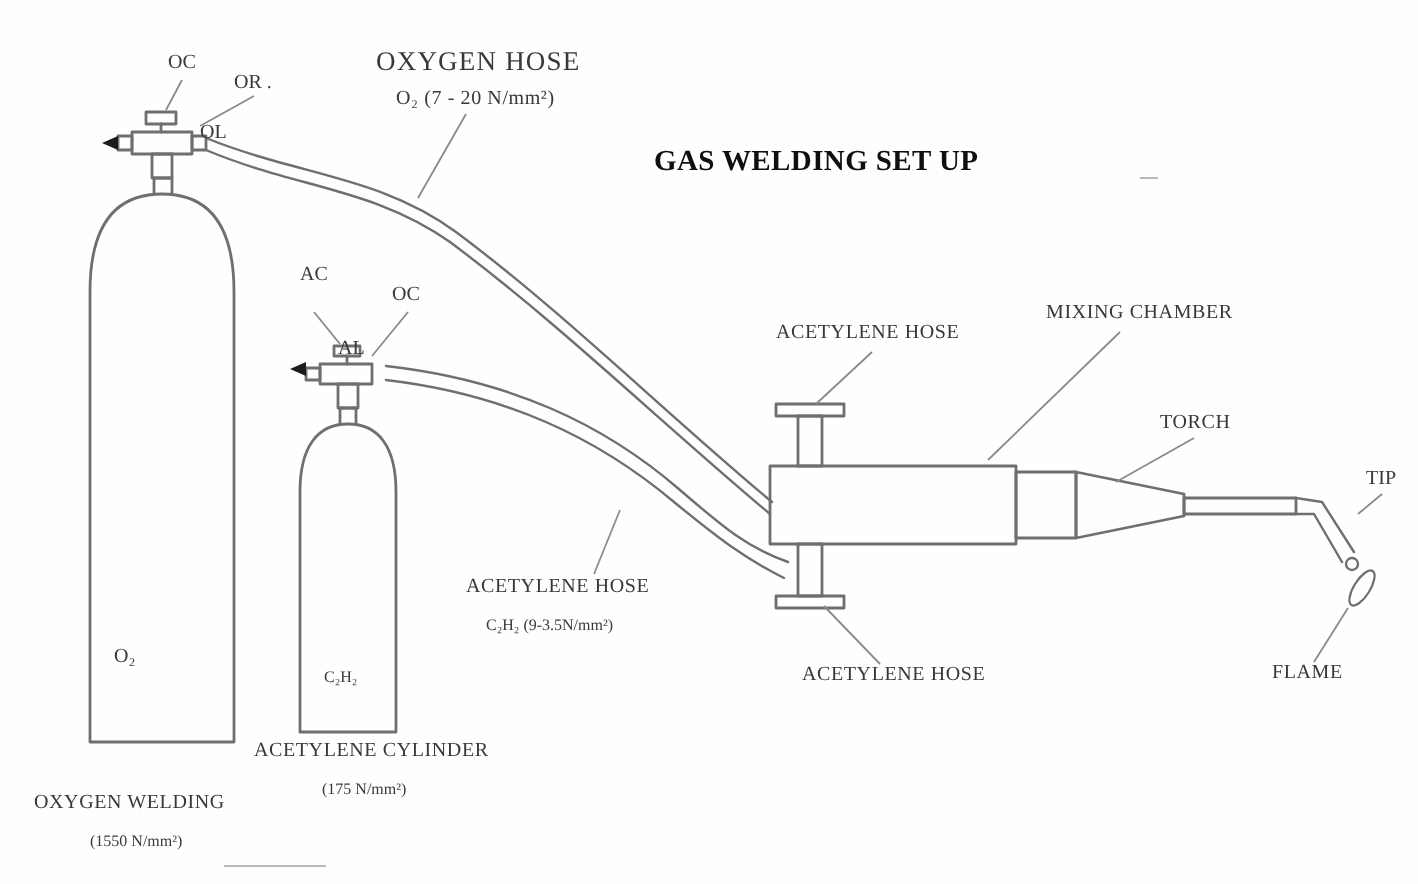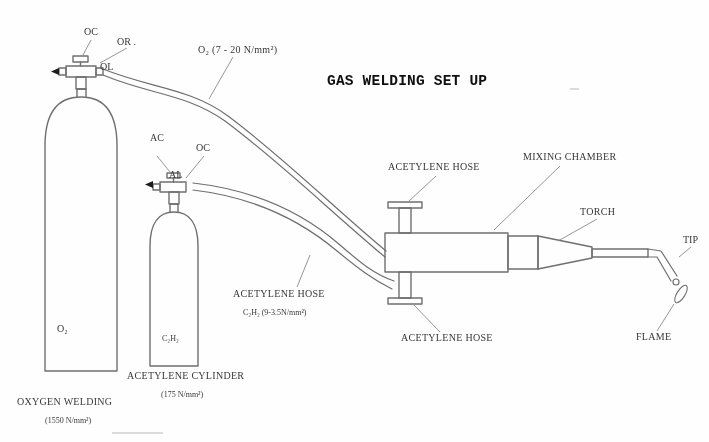--- a/index.html
+++ b/index.html
@@ -7,21 +7,21 @@
     position:relative;width:709px;height:442px;background:#fefefe;
     font-family:"Liberation Serif","DejaVu Serif",serif;overflow:hidden;
   }
   .stage svg{position:absolute;left:0;top:0;}
   .lbl{position:absolute;color:#383838;white-space:nowrap;line-height:1;}
   .t-xs{font-size:10px;}
   .t-tiny{font-size:8px;}
   .t-s{font-size:10px;letter-spacing:.3px;}
   .t-m{font-size:13.5px;letter-spacing:.6px;}
   .title{
-    font-family:Liberation Mono, monospace;
+    font-family:Liberation Serif, serif;
     font-weight:bold;font-size:14.5px;letter-spacing:.2px;color:#0f0f0f;
   }
 </style>
 </head>
 <body>
 
 <div class="stage">
 
   <svg width="709" height="442" viewBox="0 0 709 442">
 
@@ -117,20 +117,21 @@
       <line x1="570" y1="89" x2="579" y2="89"></line>
     </g>
   </svg>
 
   <span class="lbl title" style="left:327px;top:74px;">GAS WELDING SET UP</span>
 
   <span class="lbl t-xs" style="left:84px;top:27px;">OC</span>
   <span class="lbl t-xs" style="left:117px;top:37px;">OR .</span>
   <span class="lbl t-xs" style="left:100px;top:62px;">OL</span>
 
+  <span class="lbl t-m" style="left:188px;top:24px;">OXYGEN HOSE</span>
   <span class="lbl t-s" style="left:198px;top:45px;">O₂ (7 - 20 N/mm²)</span>
 
   <span class="lbl t-xs" style="left:150px;top:133px;">AC</span>
   <span class="lbl t-xs" style="left:196px;top:143px;">OC</span>
   <span class="lbl t-xs" style="left:137px;top:170px;margin-left:32px;">AL</span>
 
   <span class="lbl t-s" style="left:388px;top:162px;">ACETYLENE HOSE</span>
   <span class="lbl t-s" style="left:523px;top:152px;">MIXING CHAMBER</span>
   <span class="lbl t-s" style="left:580px;top:207px;">TORCH</span>
   <span class="lbl t-xs" style="left:683px;top:235px;">TIP</span>

